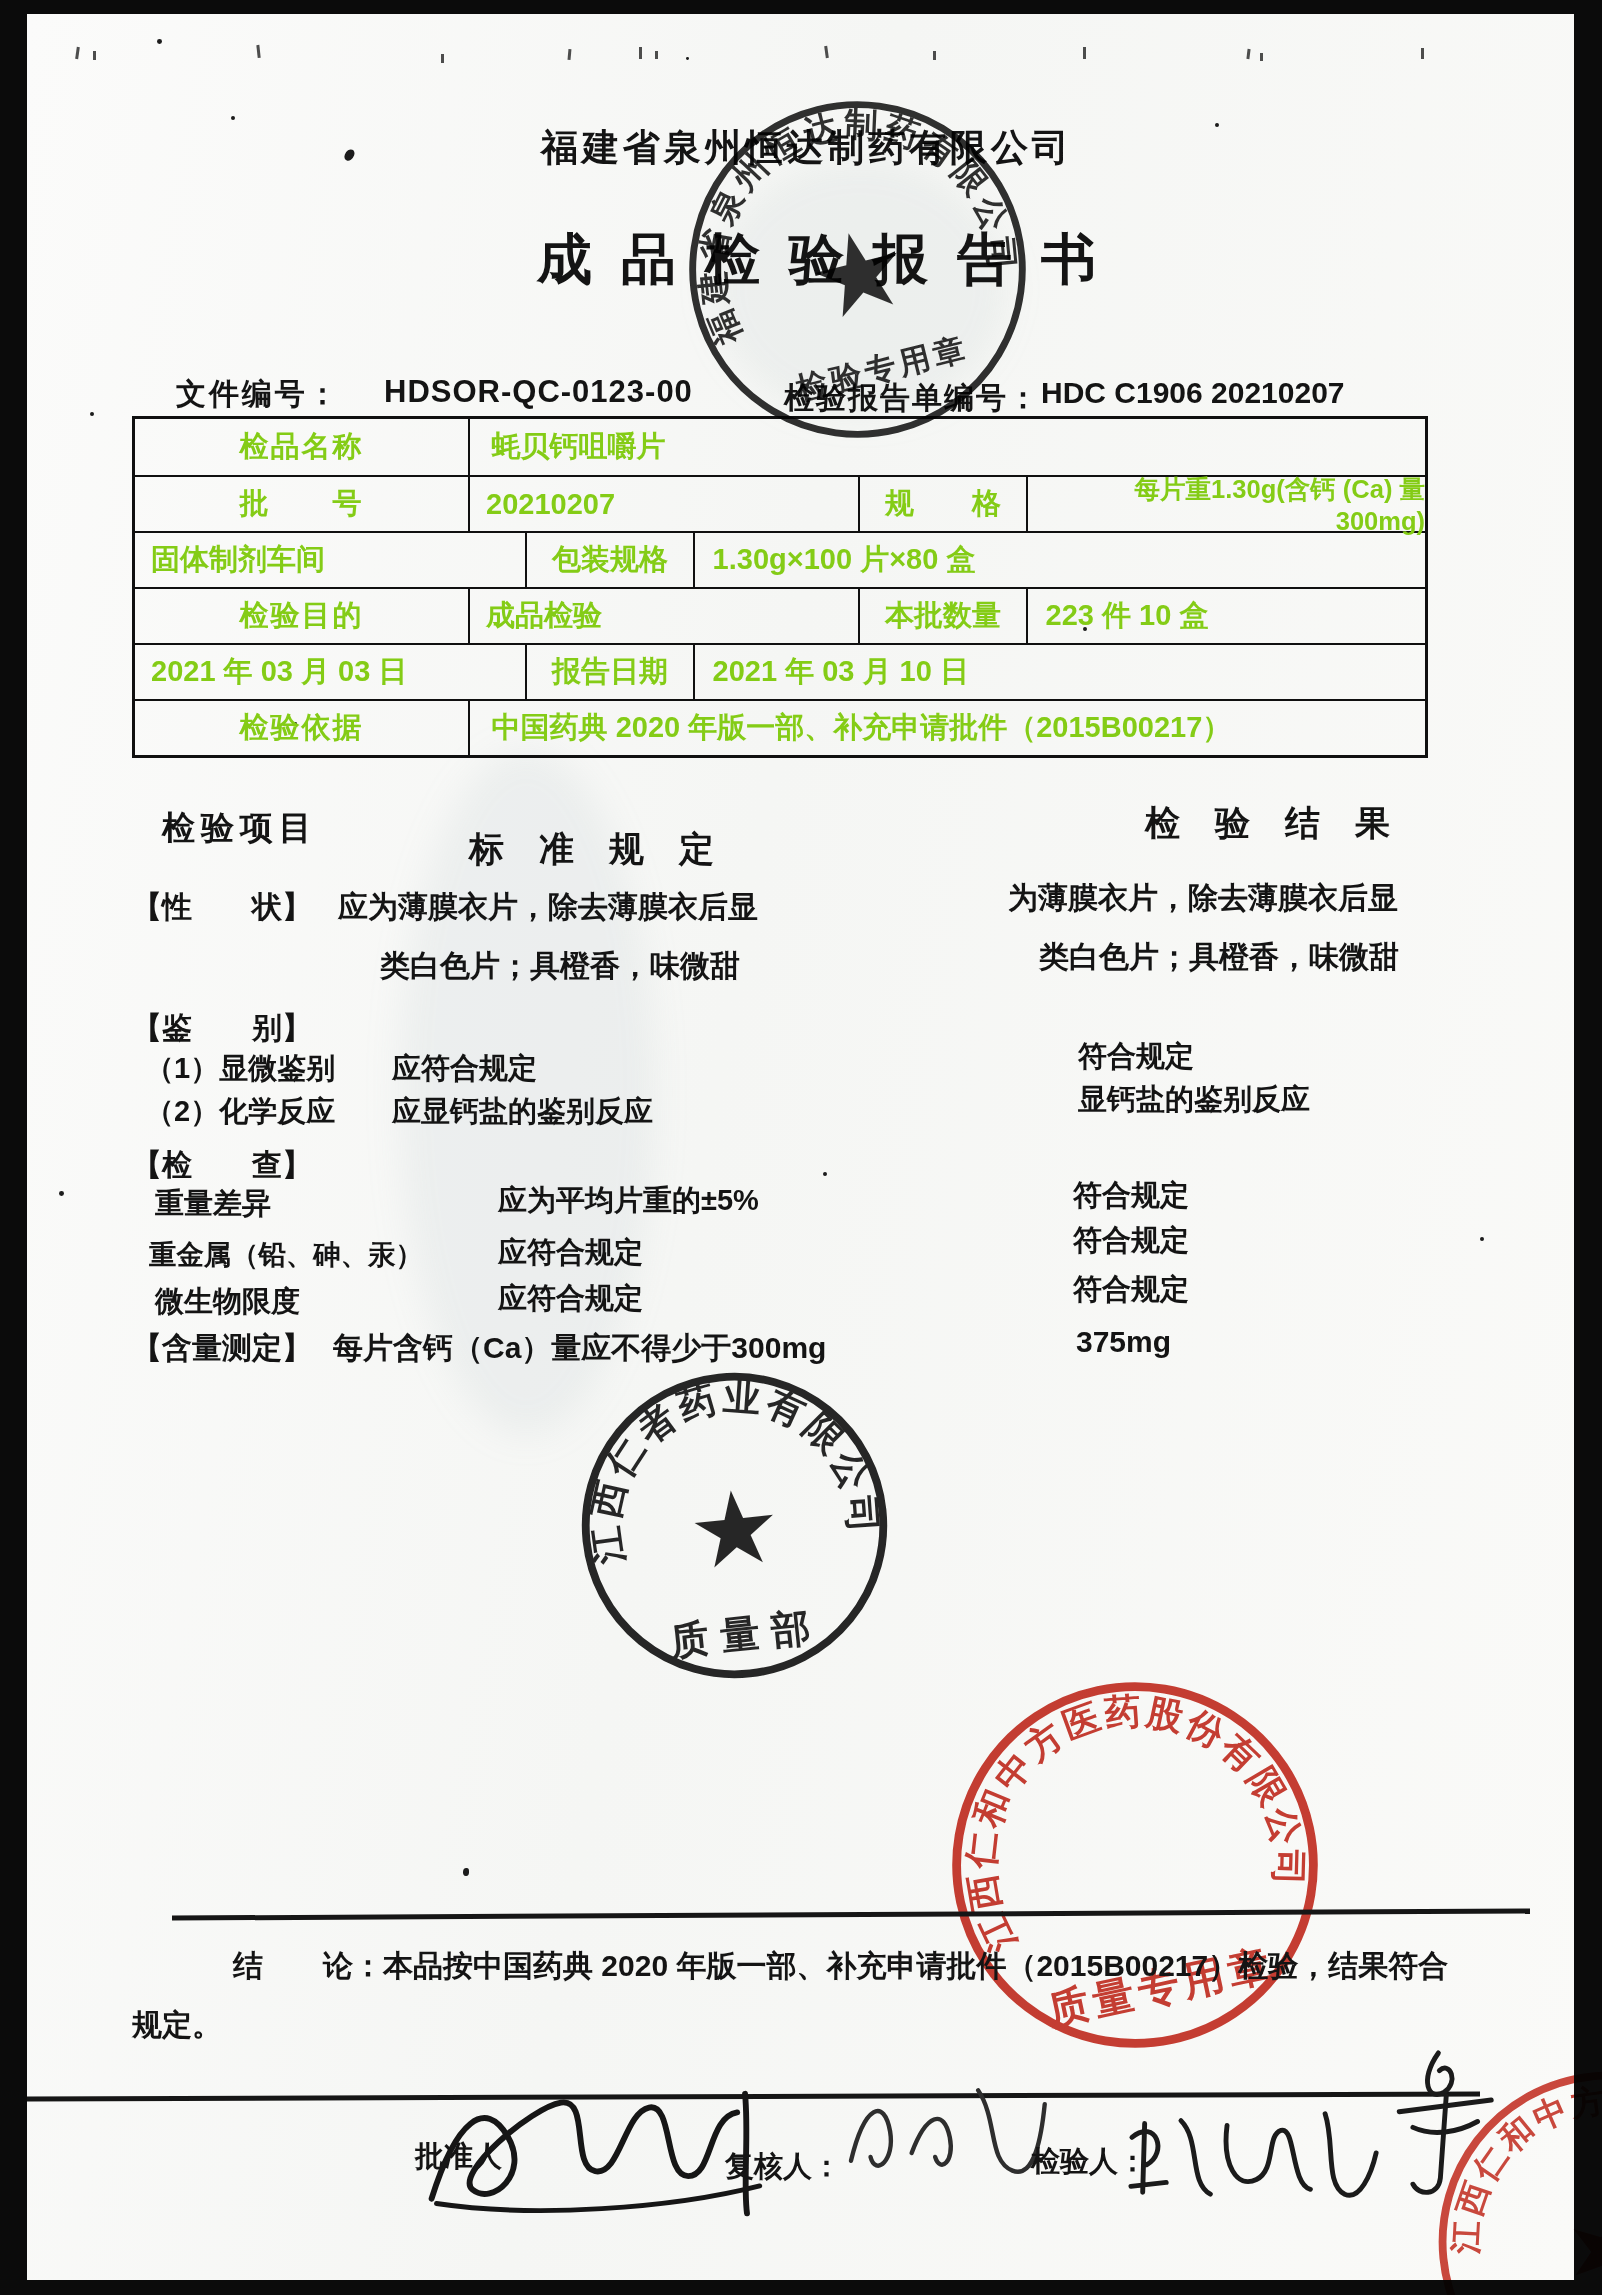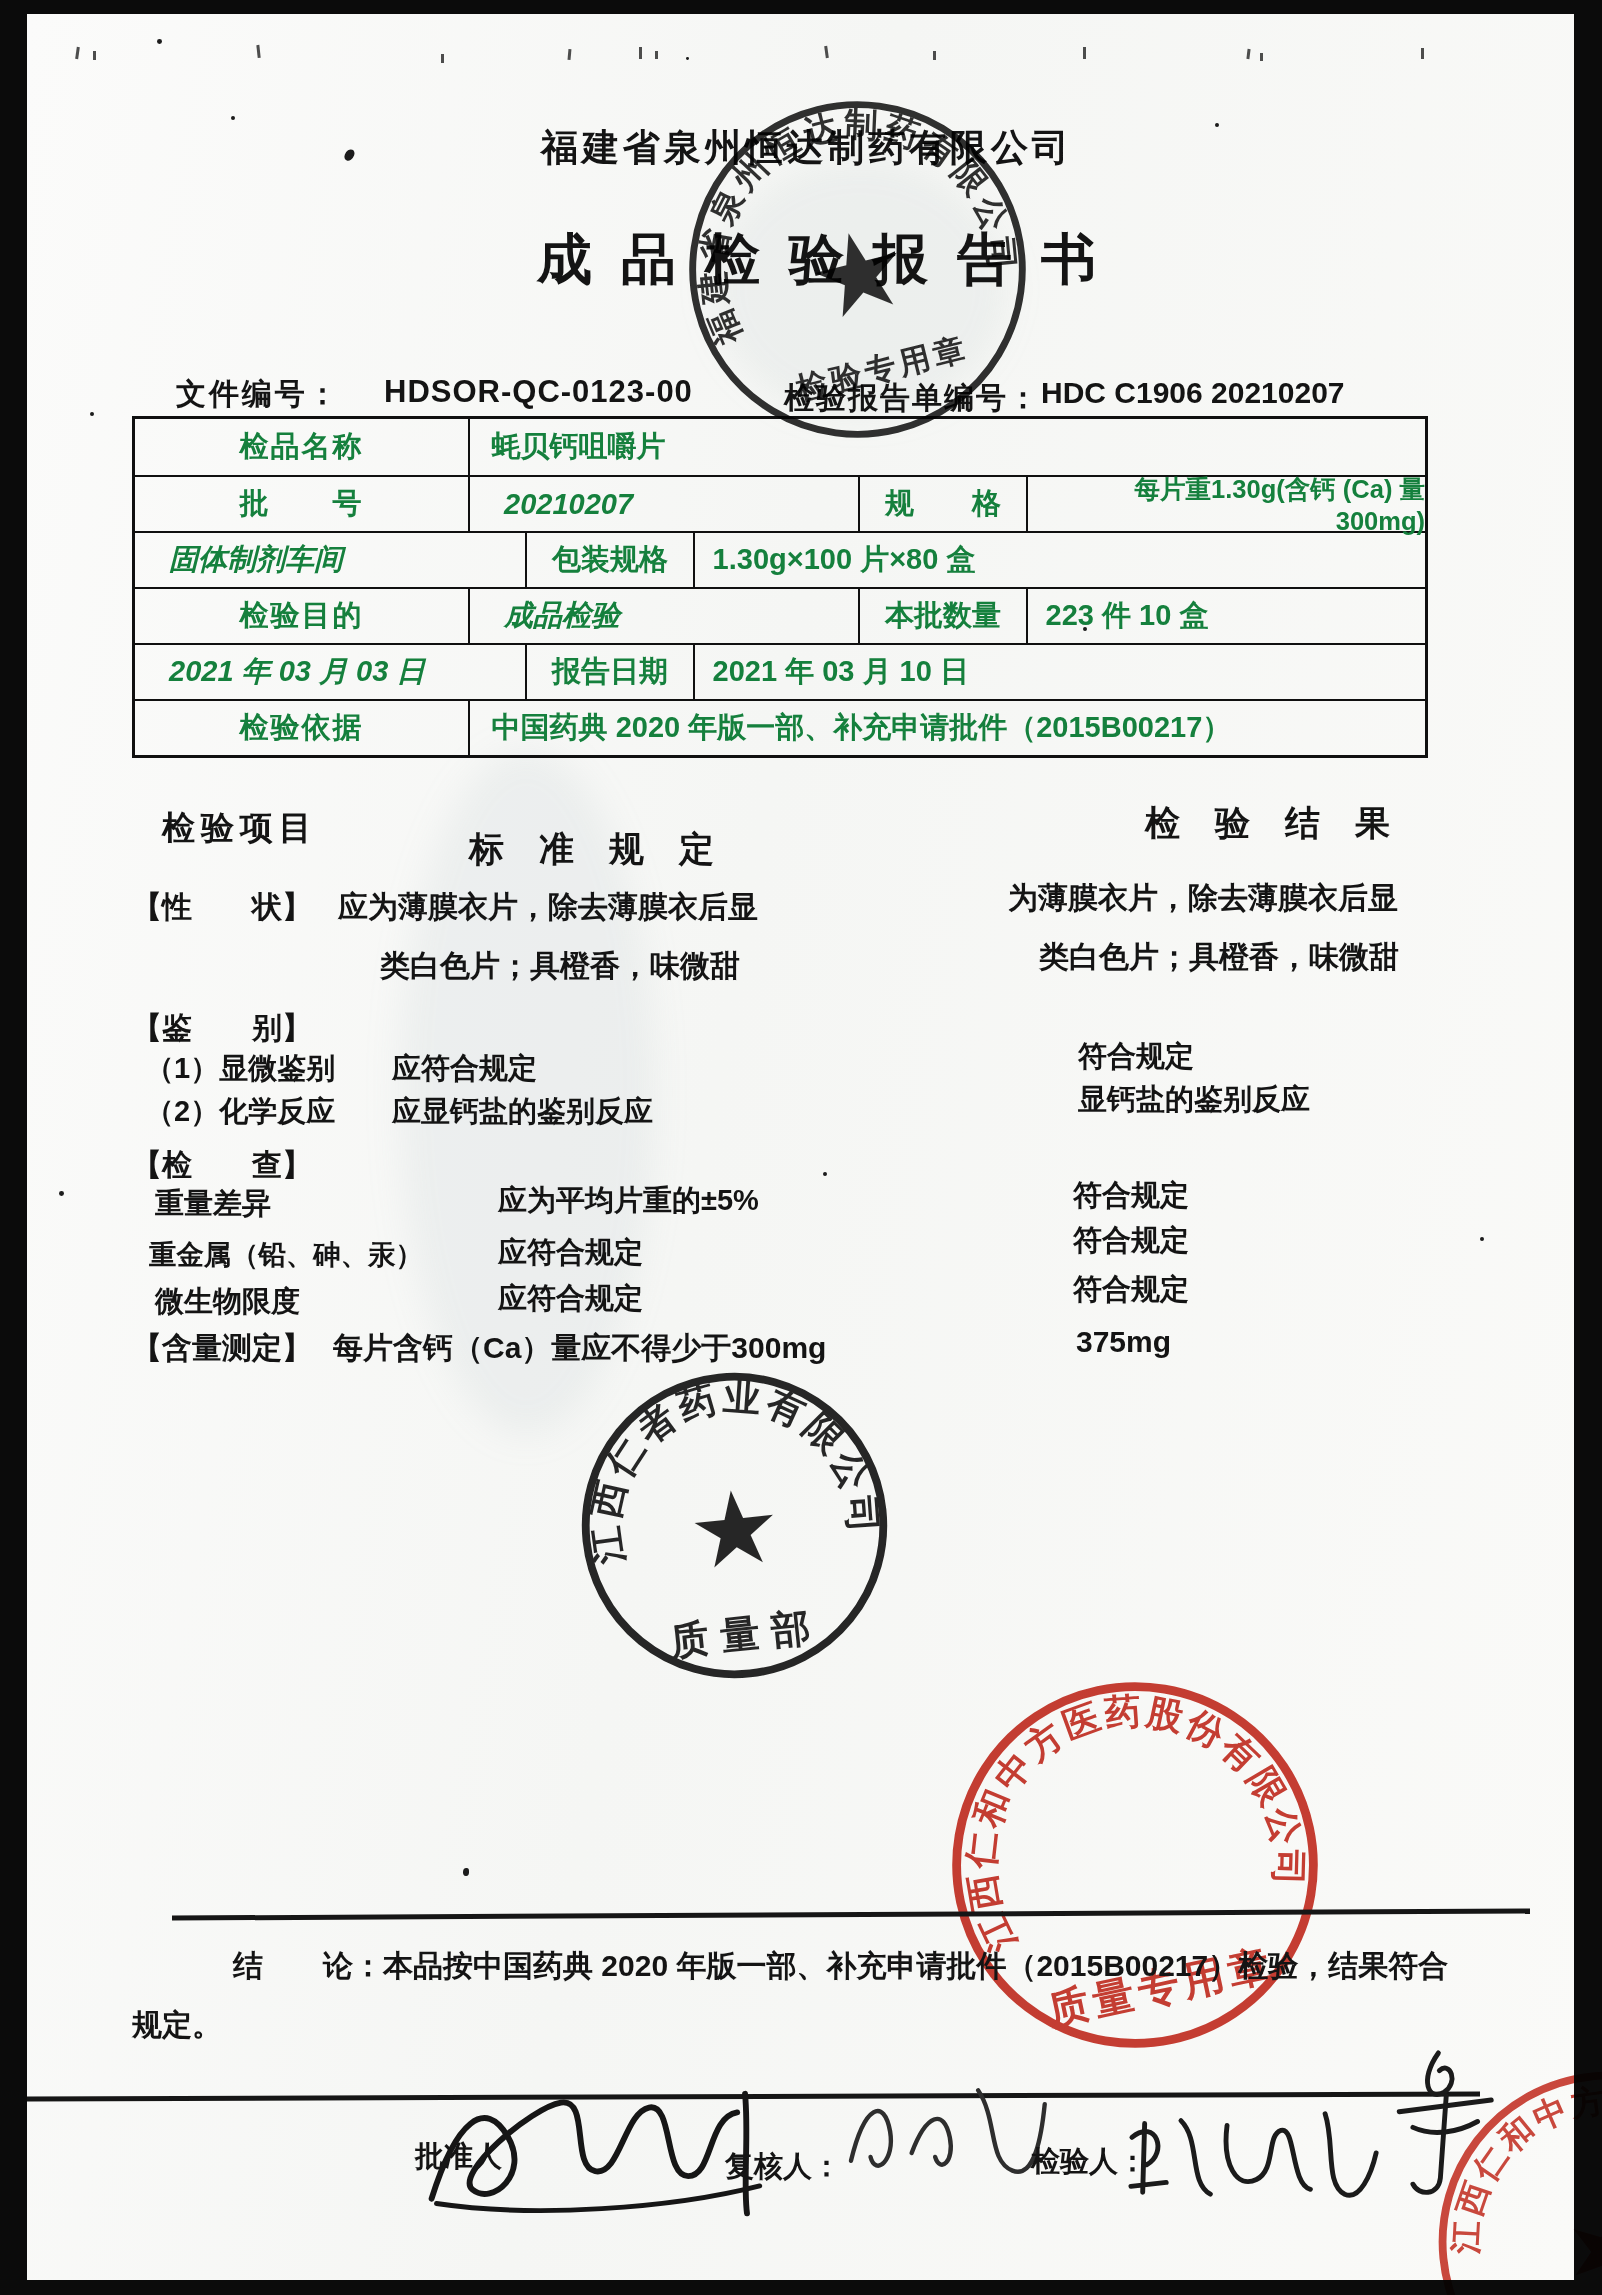--- a/index.html
+++ b/index.html
@@ -21,25 +21,25 @@
   .stamp{position:absolute;mix-blend-mode:multiply;}
   
   .info-table{
     position:absolute;left:132px;top:416px;width:1296px;
     border:3.9px solid #101010;background:transparent;box-sizing:border-box;
   }
   .trow{display:flex;height:56px;border-top:2.9px solid #101010;box-sizing:border-box;}
   .trow:first-child{border-top:none;}
   .cell{
     display:flex;align-items:center;box-sizing:border-box;
-    border-left:2.9px solid #101010;font-weight:700;font-size:29px;color:#15803d;
+    border-left:2.9px solid #101010;font-weight:700;font-size:29px;color:#84cc16;
   }
   .cell:first-child{border-left:none;}
   .c-lab{width:333px;justify-content:center;letter-spacing:2px;}
-  .c-val{width:390px;padding-left:34px;font-style:italic;}
+  .c-val{width:390px;padding-left:16px;}
   .c-lab2{width:168px;justify-content:center;}
   .c-val2{flex:1;padding-left:17.6px;}
   .c-spanval{flex:1;padding-left:21.6px;}
   .fs26{font-size:25.5px;text-align:right;}
   .divider{position:absolute;background:#161616;}
   .sig path{fill:none;stroke-linecap:round;stroke-linejoin:round;}
 </style>
 </head>
 <body>
 

